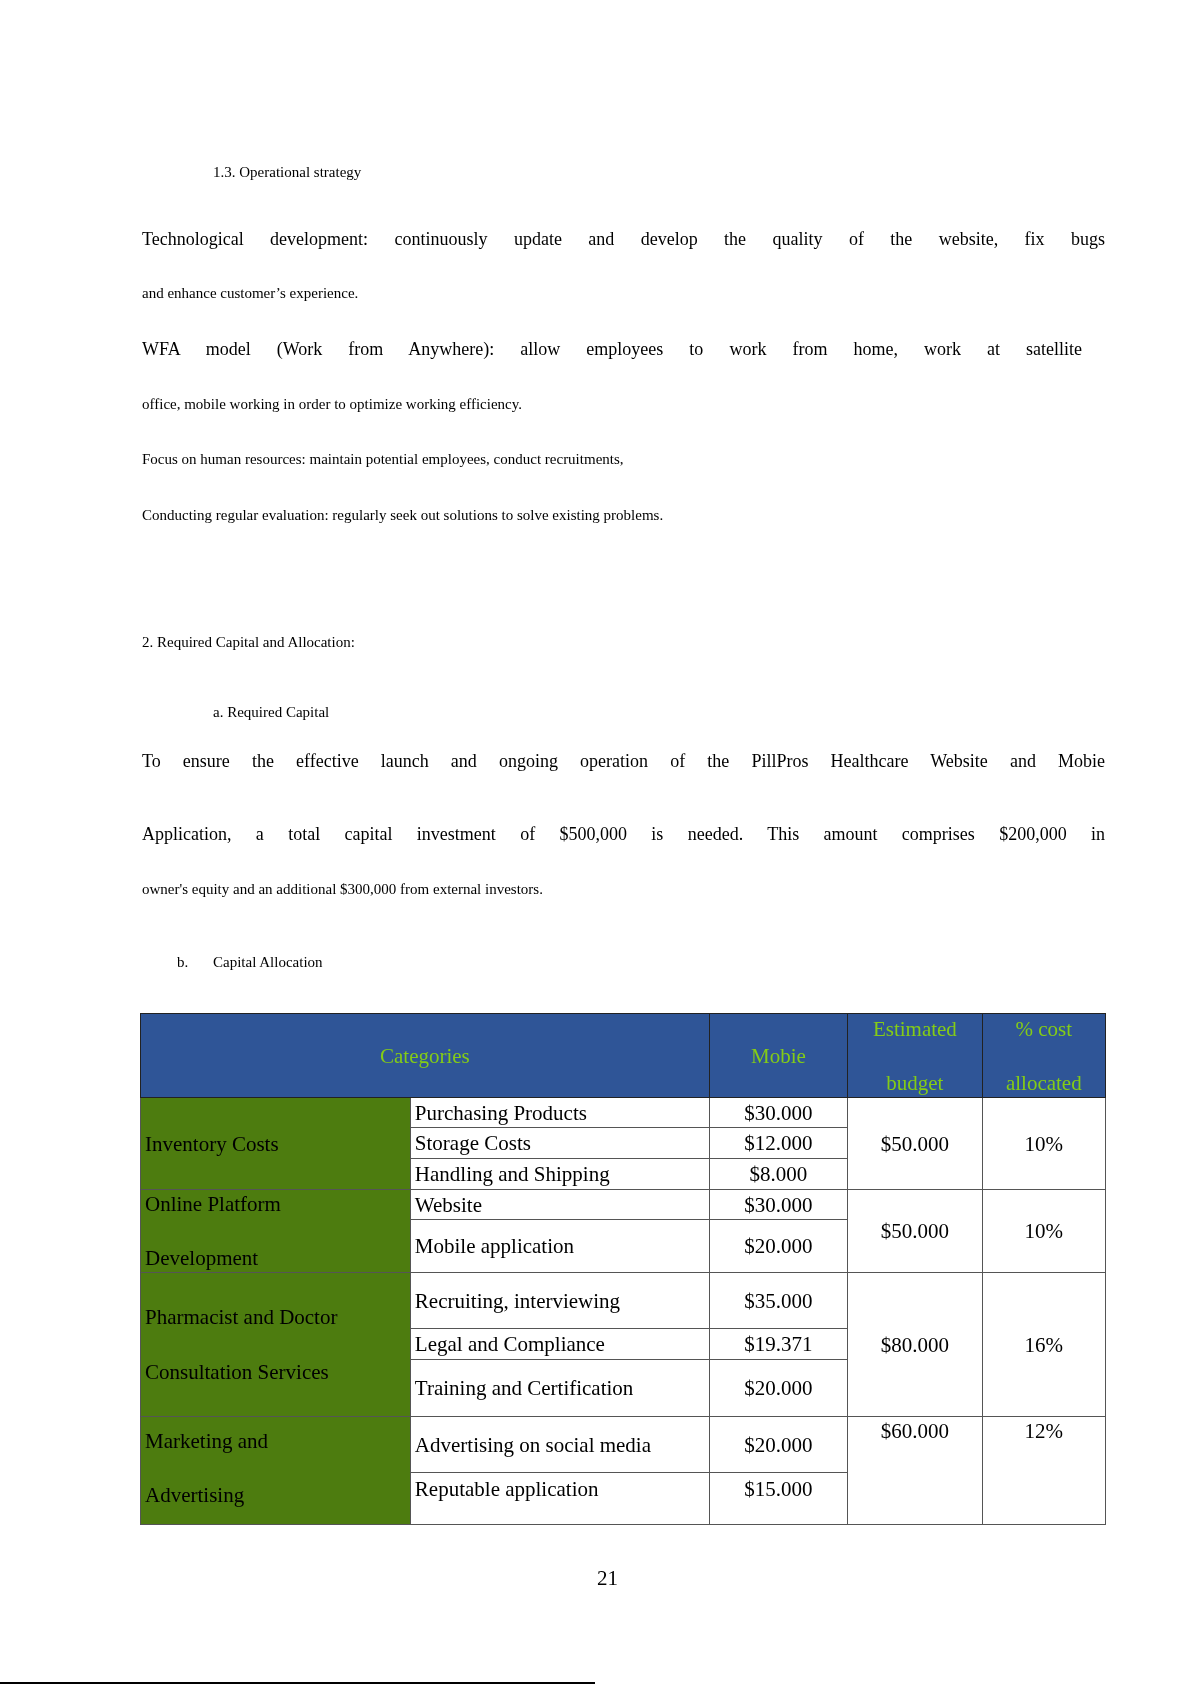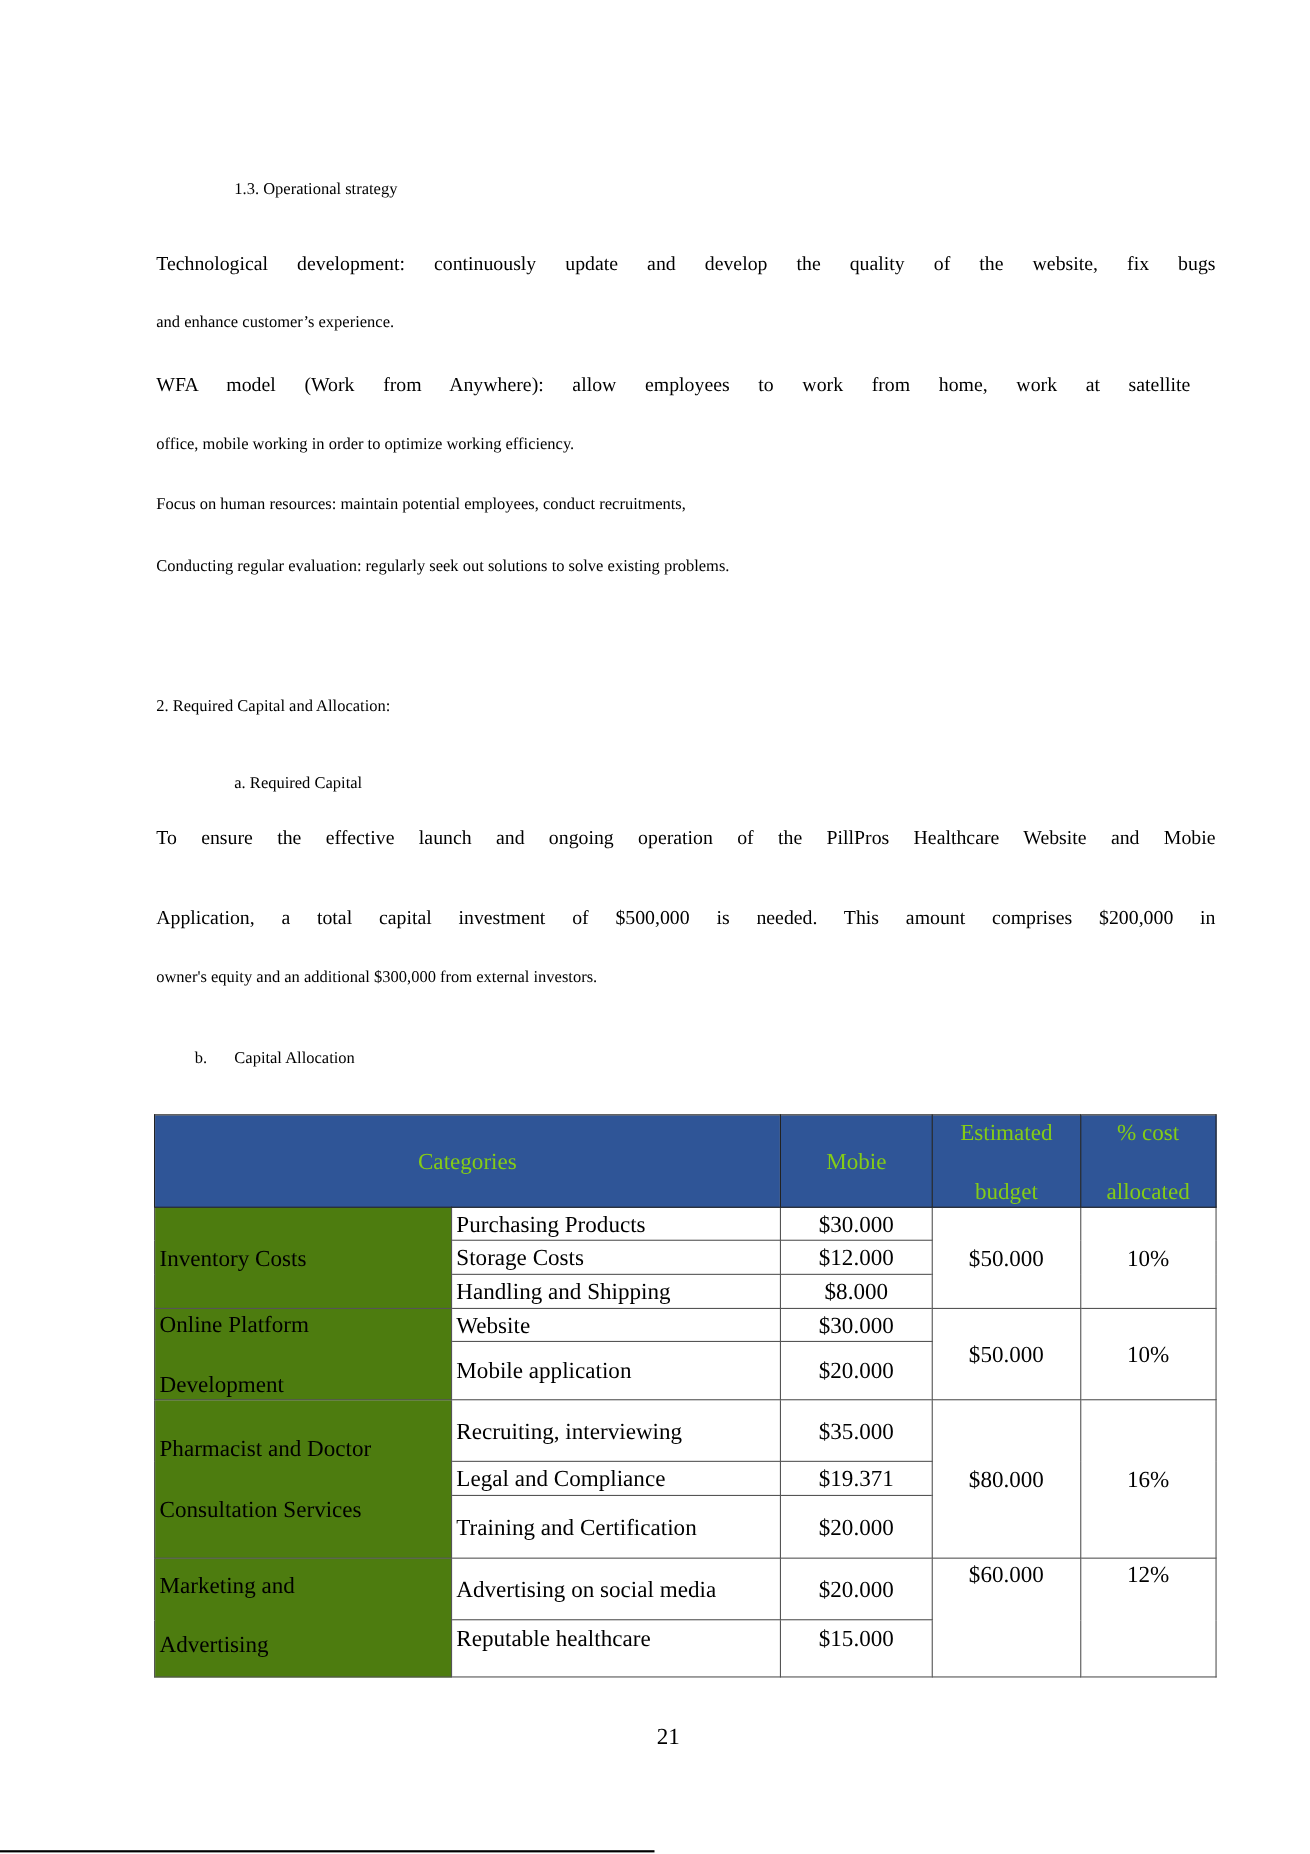--- a/index.html
+++ b/index.html
@@ -123,20 +123,20 @@
       <td class="cat top" rowspan="2">
         <div style="margin-top:12px;">Marketing and</div>
         <div style="margin-top:30px;">Advertising</div>
       </td>
       <td class="item">Advertising on social media</td>
       <td class="num">$20.000</td>
       <td class="num top" rowspan="2" style="padding-top:2px;">$60.000</td>
       <td class="num top" rowspan="2" style="padding-top:2px;">12%</td>
     </tr>
     <tr style="height:52px;">
-      <td class="item top" style="padding-top:4px;">Reputable healthcare</td>
+      <td class="item top" style="padding-top:4px;">Reputable application</td>
       <td class="num top" style="padding-top:4px;">$15.000</td>
     </tr>
   </tbody>
 </table>
 
 <div class="page-num">21</div>
 <div class="bottom-rule"></div>
 
 </body></html>

